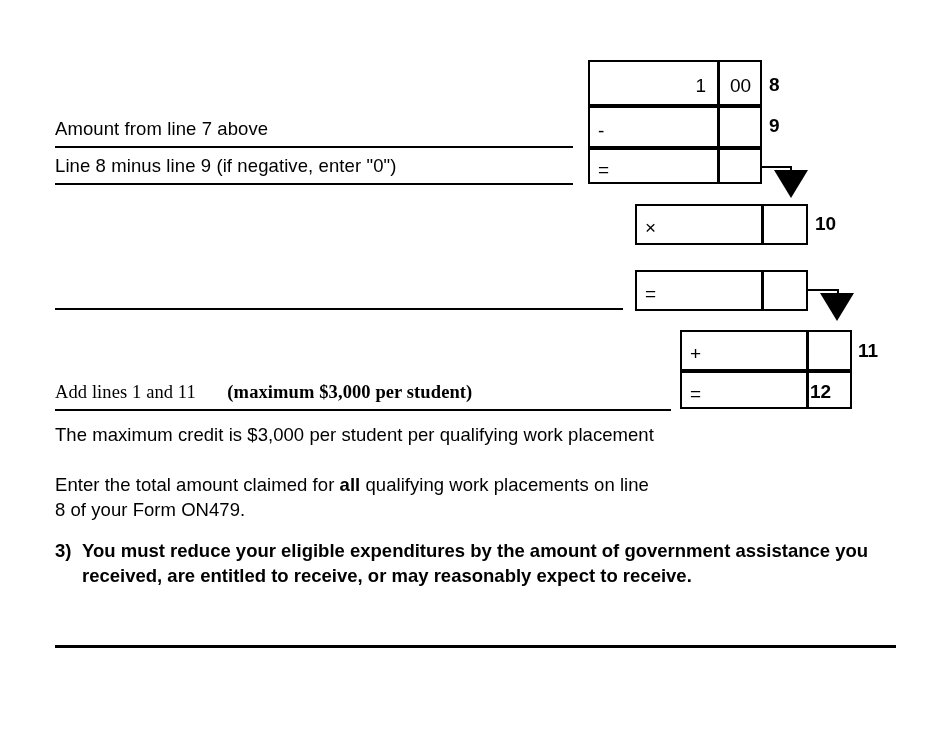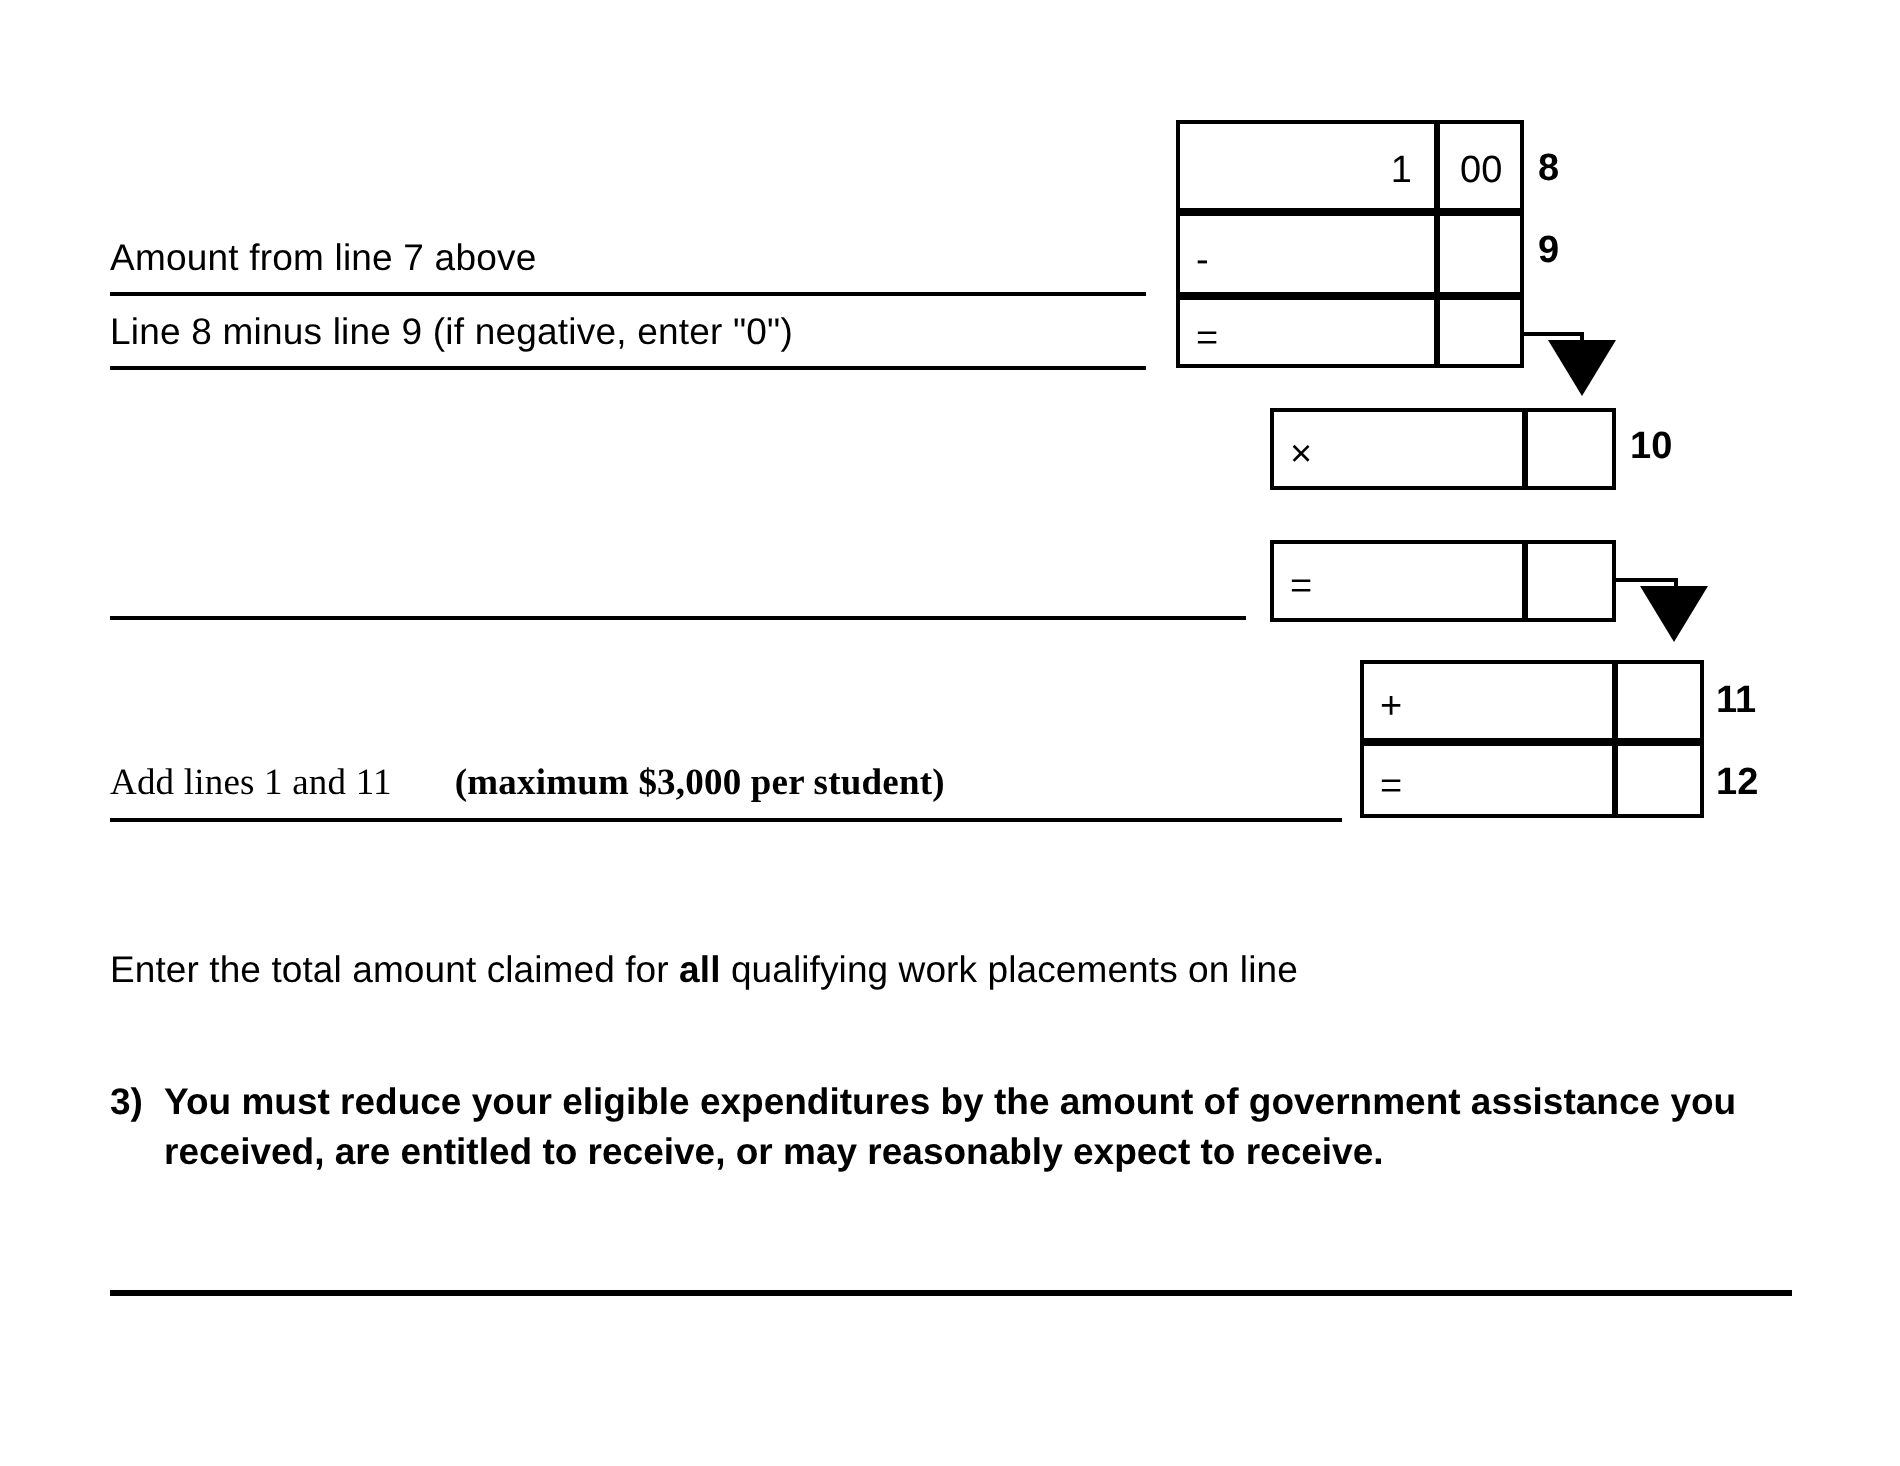--- a/index.html
+++ b/index.html
@@ -176,33 +176,34 @@
   <div class="fbox" style="left:680px; top:330px; width:172px; height:41px;">
     <div class="divider" style="left:124px;"></div>
     <div class="op" style="top:12px;">+</div>
   </div>
   <div class="linenum" style="left:858px; top:341px;text-align:center;">11</div>
 
   <div class="fbox" style="left:680px; top:371px; width:172px; height:38px;">
     <div class="divider" style="left:124px;"></div>
     <div class="op" style="top:11px;">=</div>
   </div>
-  <div class="linenum" style="left:858px; top:382px;">12</div>
+  <div class="linenum" style="left:810px; top:382px;">12</div>
 
   <div class="row-label" style="left:55px; top:381px;font-family:Liberation Serif, serif;">
     <span>Add lines 1 and 11</span>
     <span style="display:inline-block; width:22px;"></span>
     <b>(maximum $3,000 per student)</b>
   </div>
   <div class="row-rule" style="left:55px; top:409px; width:616px;"></div>
 
   <div class="para" style="left:55px; top:422px; width:845px;">
-    <br>
+    <span>The maximum credit is $3,000 per student per qualifying work placement</span><br>
     <br>
     <span>Enter the total amount claimed for </span><b>all</b><span> qualifying work placements on line</span><br>
+    <span>8 of your Form ON479.</span>
   </div>
 
   <div class="numitem" style="left:55px; top:538px; width:840px;">
     <span class="marker">3)</span>
     <span class="body">You must reduce your eligible expenditures by the amount of government assistance you received, are entitled to receive, or may reasonably expect to receive.</span>
   </div>
 
   <div class="footer-rule" style="left:55px; top:645px; width:841px;"></div>
 
 </div>

